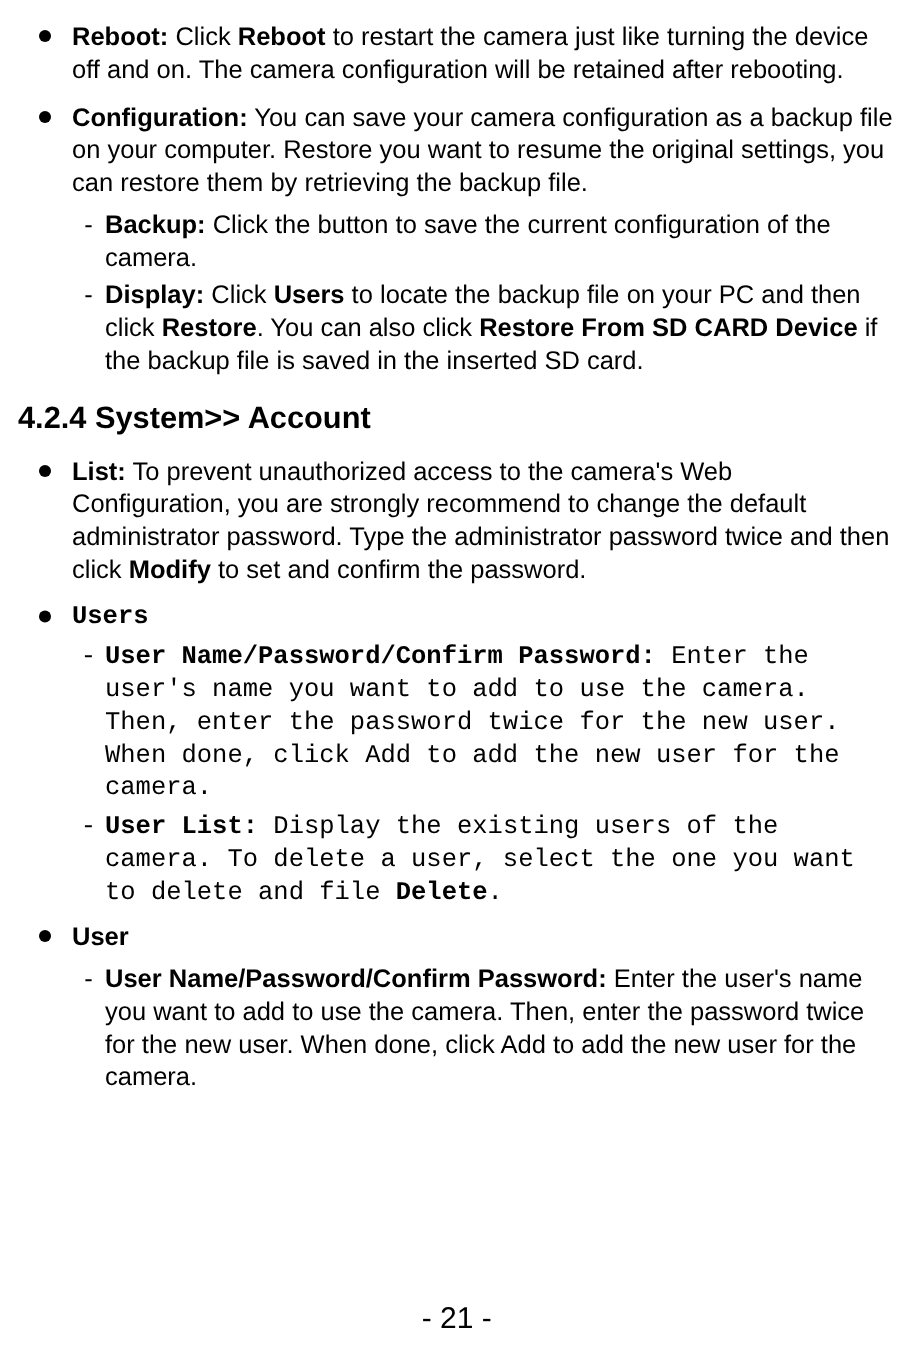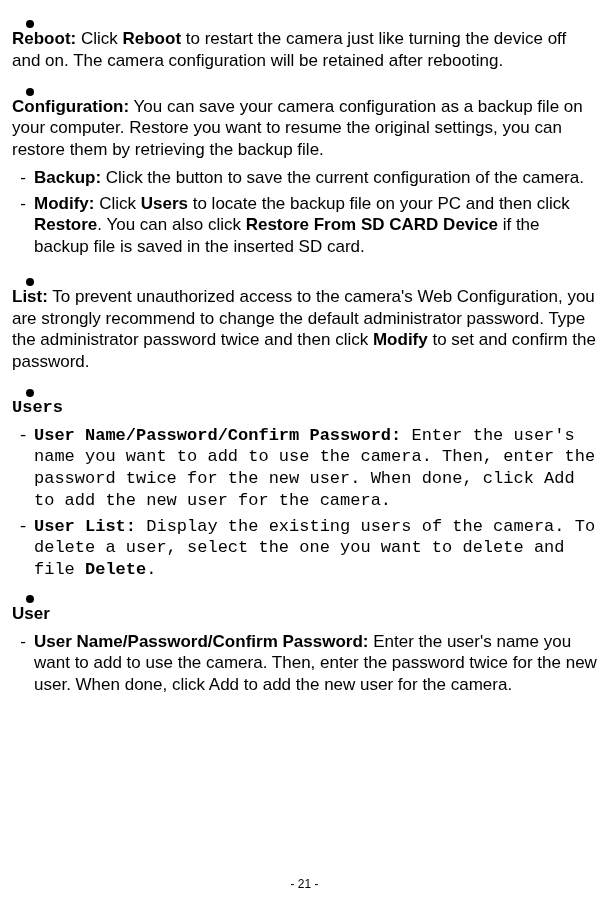--- a/index.html
+++ b/index.html
@@ -6,31 +6,31 @@
     body {
       width: 609px;
       height: 909px;
       background: #fff;
       font-family: Arial, Helvetica, sans-serif;
       color: #000;
       padding: 14px 12px 0 12px;
       position: relative;
     }
     .content { font-size: 17px; line-height: 1.28; }
-    .bullet-item { display: flex; margin-bottom: 10px; flex-direction: column; }
+    .bullet-item { display: flex; margin-bottom: 10px; }
     .bullet-icon { width: 36px; flex-shrink: 0; display: flex; justify-content: center; padding-top: 6px; }
     .dot { width: 8px; height: 8px; background: #000; border-radius: 50%; }
     .bullet-body { flex: 1; }
     .b { font-weight: bold; }
     ul.sublist { list-style: none; margin-top: 6px; }
     ul.sublist li.sub-item { display: flex; margin-bottom: 4px; }
     .dash { width: 22px; flex-shrink: 0; text-align: center; }
     .sub-body { flex: 1; }
     h2.section { font-size: 20.5px; font-weight: bold; margin: 10px 0 12px 0; padding-left: 0; }
-    .page-num { position: absolute; bottom: 18px; left: 0; right: 0; text-align: center; font-size: 12px; }
+    .page-num { position: absolute; bottom: 18px; left: 0; right: 0; text-align: center; font-size: 20px; }
   </style>
 </head>
 <body>
 
 <div class="content">
 
   <div class="bullet-item">
     <div class="bullet-icon">
         <div class="dot"></div>
       </div>
@@ -48,27 +48,28 @@
       <ul class="sublist">
         <li class="sub-item">
           <div class="dash">-</div>
           <div class="sub-body">
             <span class="b">Backup:</span><span> Click the button to save the current configuration of the camera.</span>
           </div>
         </li>
         <li class="sub-item">
           <div class="dash">-</div>
           <div class="sub-body">
-            <span class="b">Modify:</span><span> Click </span><span class="b">Users</span><span> to locate the backup file on your PC and then click </span><span class="b">Restore</span><span>. You can also click </span><span class="b">Restore From SD CARD Device</span><span> if the backup file is saved in the inserted SD card.</span>
+            <span class="b">Display:</span><span> Click </span><span class="b">Users</span><span> to locate the backup file on your PC and then click </span><span class="b">Restore</span><span>. You can also click </span><span class="b">Restore From SD CARD Device</span><span> if the backup file is saved in the inserted SD card.</span>
           </div>
         </li>
       </ul>
     </div>
   </div>
 
+  <h2 class="section">4.2.4 System&gt;&gt; Account</h2>
 
   <div class="bullet-item">
     <div class="bullet-icon">
         <div class="dot"></div>
       </div>
     <div class="bullet-body">
       <span class="b">List:</span><span> To prevent unauthorized access to the camera's Web Configuration, you are strongly recommend to change the default administrator password. Type the administrator password twice and then click </span><span class="b">Modify</span><span> to set and confirm the password.</span>
     </div>
   </div>
 

